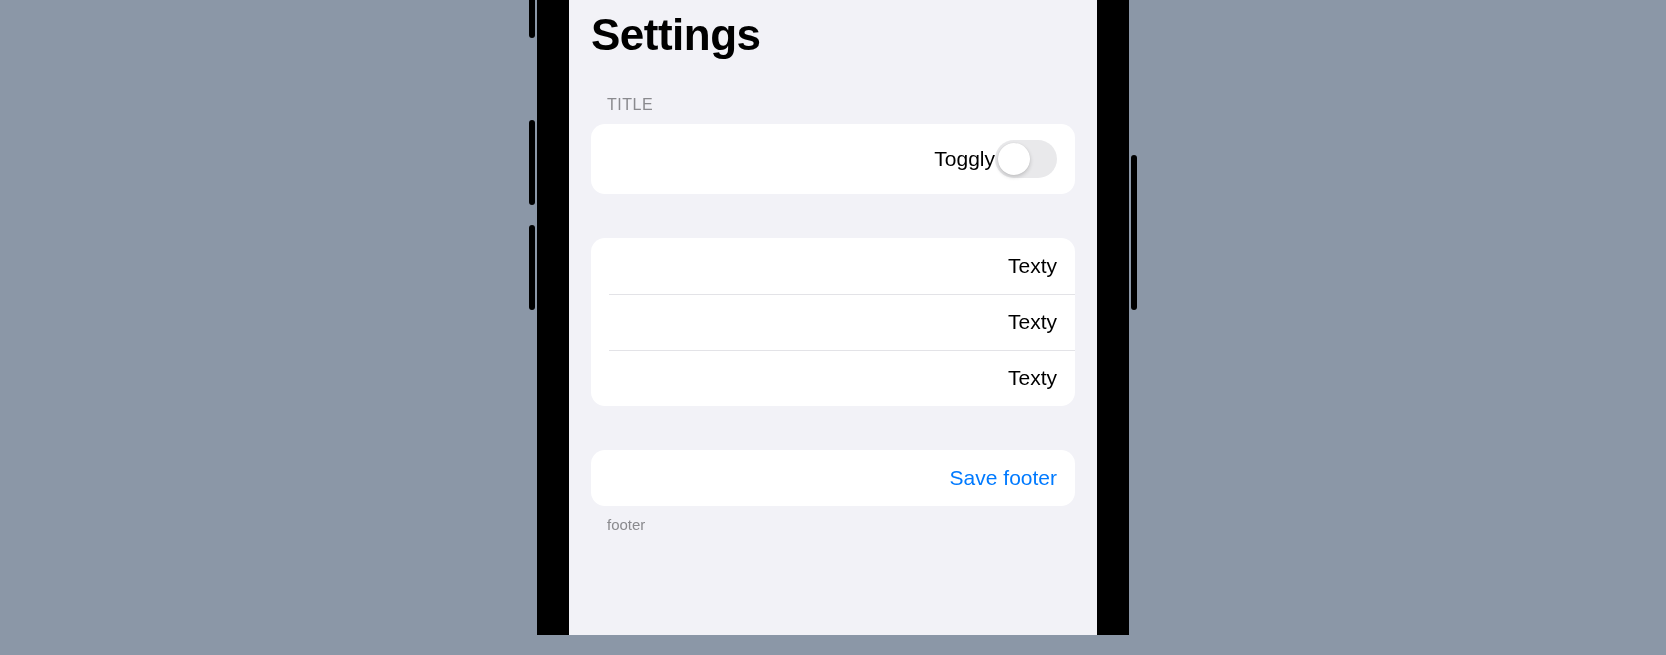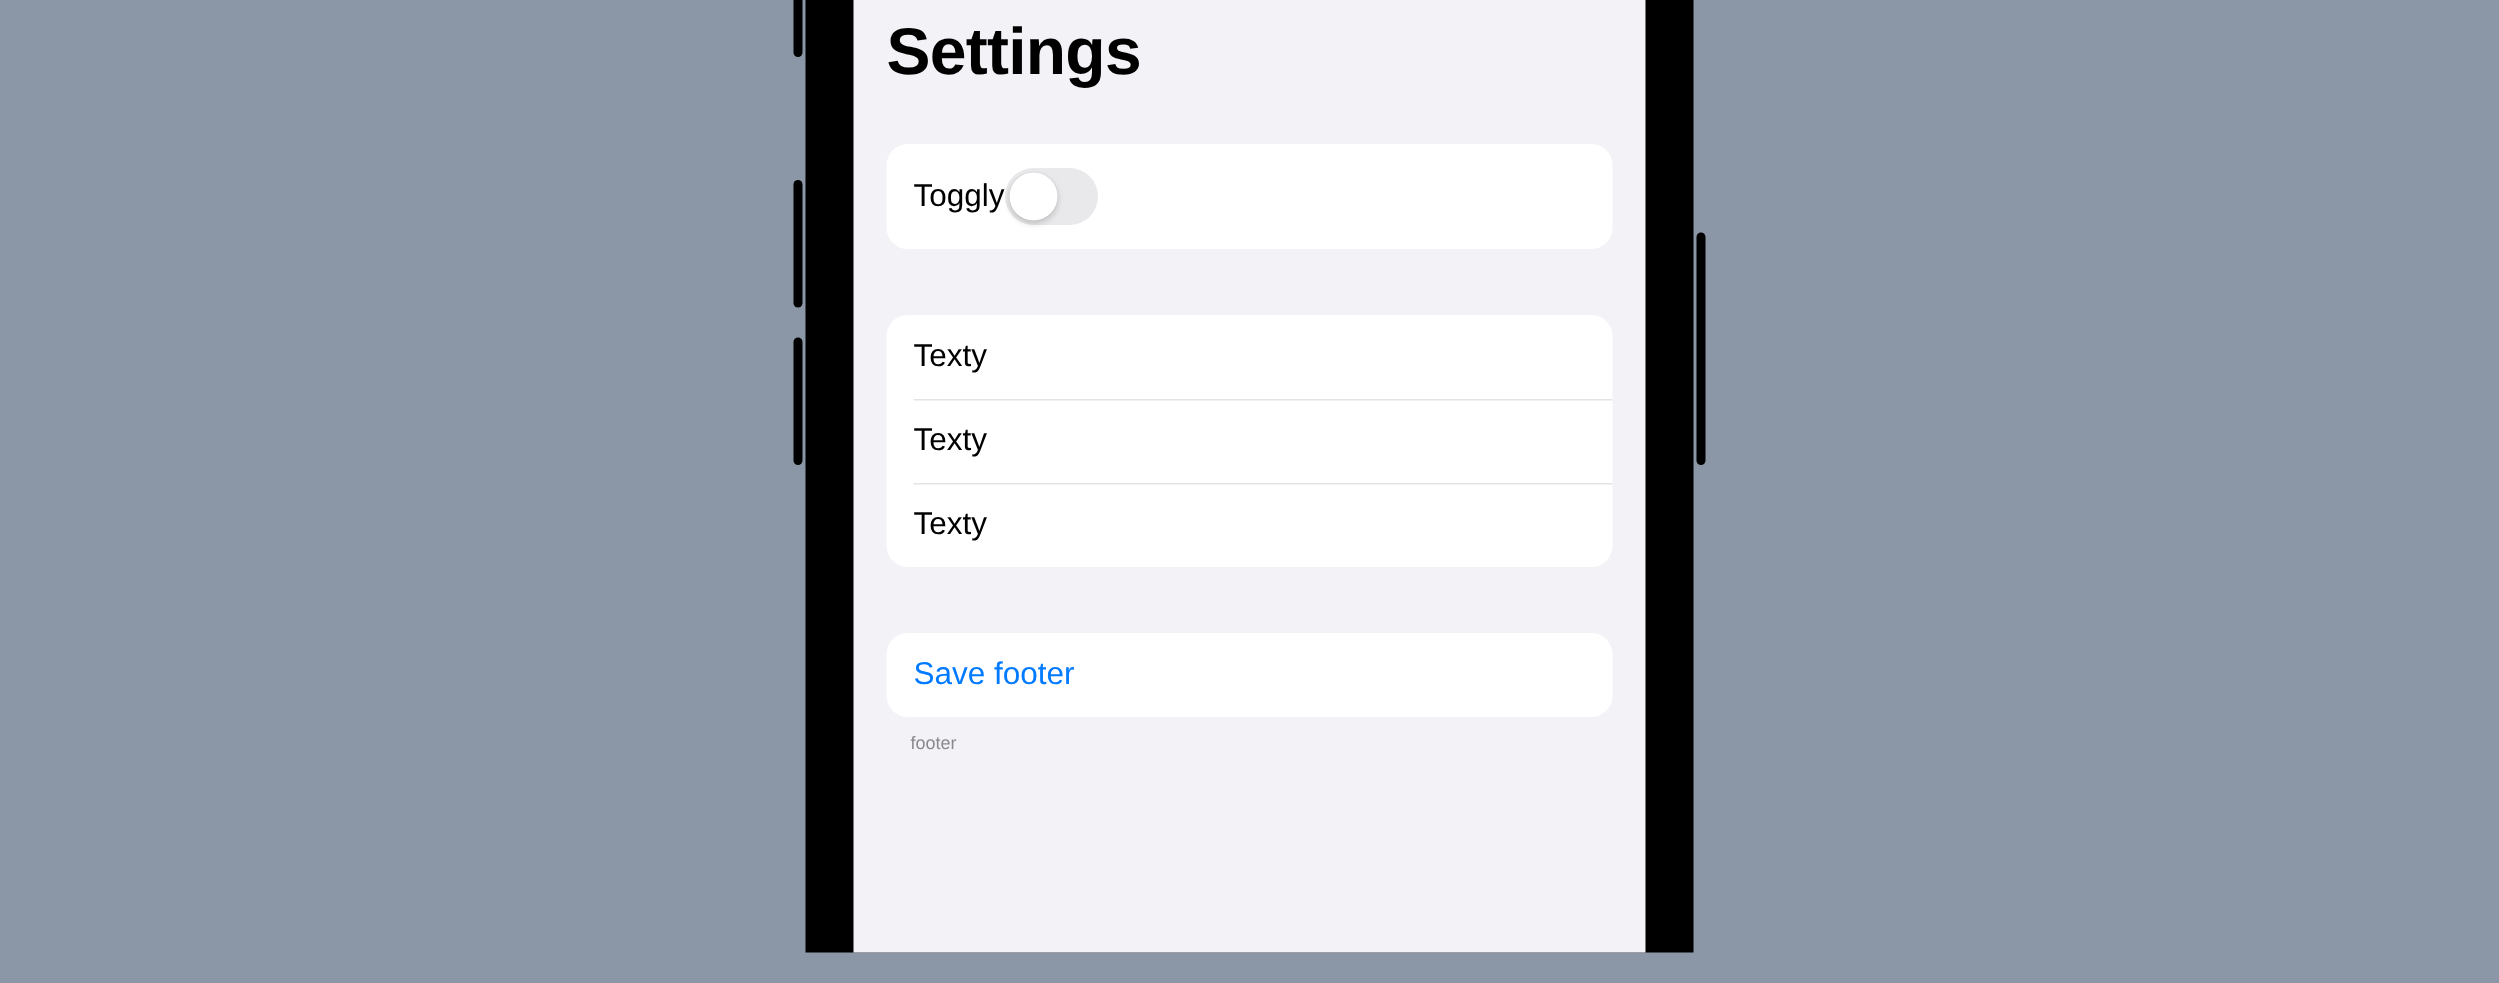--- a/index.html
+++ b/index.html
@@ -70,34 +70,34 @@
     }
     .section-header {
       text-transform: uppercase;
       font-size: 16px;
       color: #8a8a8e;
       letter-spacing: 0.5px;
       padding: 0 16px 10px 16px;
       font-weight: 400;
     }
     .section-footer {
-      font-size: 12px;
+      font-size: 15px;
       color: #8a8a8e;
       padding: 10px 16px 0 16px;
       font-weight: 400;
     }
     .card {
       background: #fff;
       border-radius: 14px;
       overflow: hidden;
     }
     .row {
       display: flex;
       align-items: center;
-      justify-content: flex-start;
+      justify-content: flex-end;
       padding: 16px 18px;
       font-size: 21px;
       color: #000;
       position: relative;
     }
     .row + .row::before {
       content: "";
       position: absolute;
       top: 0;
       left: 18px;
@@ -134,20 +134,21 @@
   <div class="side-btn left1"></div>
   <div class="side-btn left2"></div>
   <div class="side-btn left3"></div>
   <div class="side-btn right1"></div>
   <div class="device-body">
     <div class="screen">
 
       <h1 class="page-title">Settings</h1>
 
       <div class="section">
+        <div class="section-header">TITLE</div>
         <div class="card">
           <div class="row">
             <span>Toggly</span>
             <div class="toggle">
               <div class="toggle-knob"></div>
             </div>
           </div>
         </div>
       </div>
 

